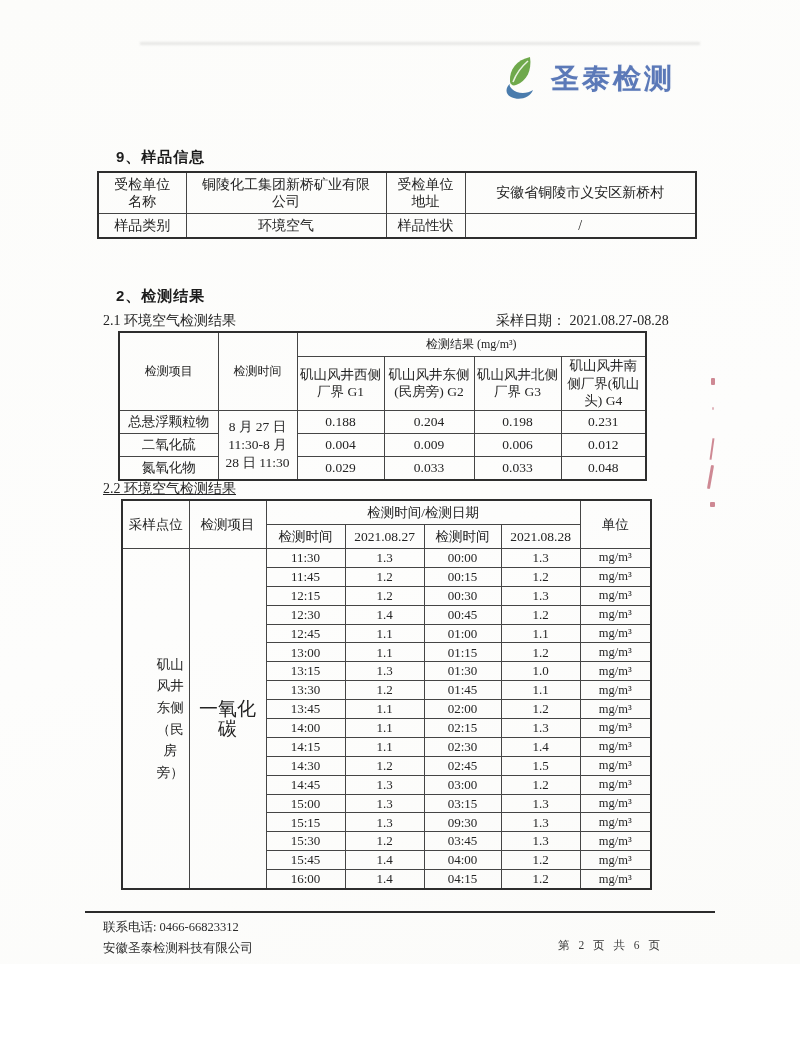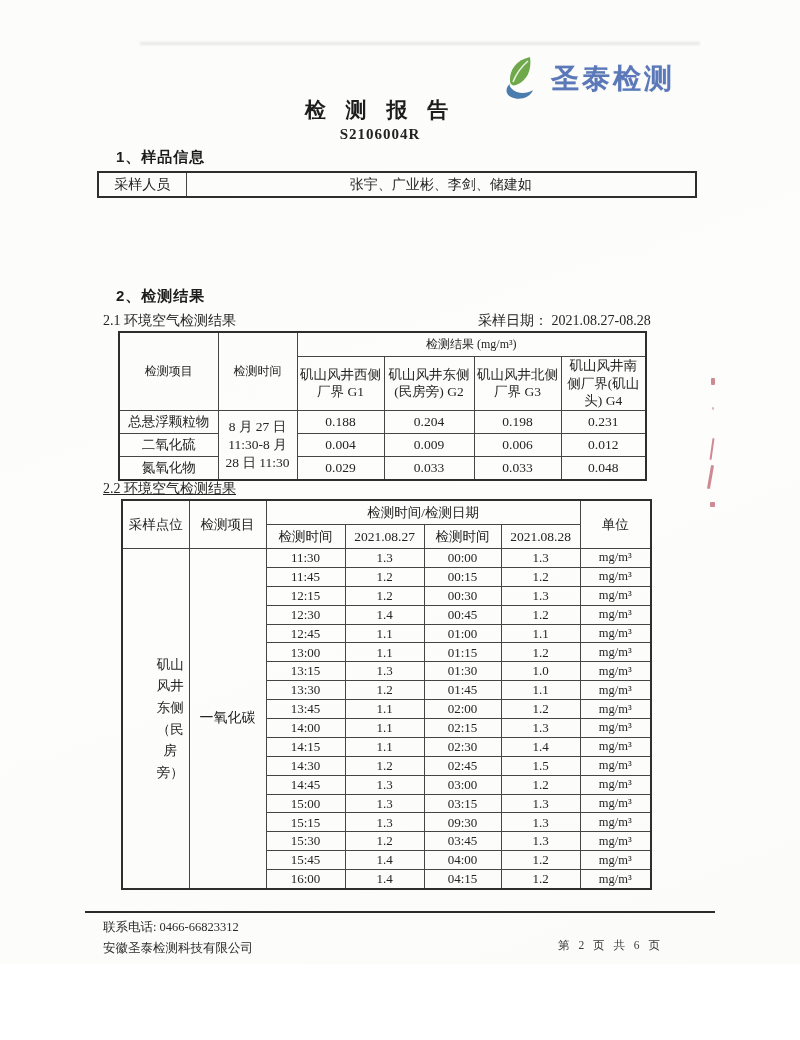--- a/index.html
+++ b/index.html
@@ -31,21 +31,21 @@
   .report-no{position:absolute;left:0;top:126px;width:760px;text-align:center;
     font-weight:bold;font-size:15px;letter-spacing:1px;color:#222;}
 
   .h-sec{position:absolute;font-family:"Liberation Sans",sans-serif;
     font-weight:bold;font-size:15px;color:#1c1c1c;letter-spacing:1px;}
   .h1{left:116px;top:148px;}
   .h2{left:116px;top:287px;}
   .h-sub{position:absolute;font-size:14px;color:#242424;}
   .h21{left:103px;top:312px;text-align:right;}
   .h22{left:103px;top:480px;text-decoration:underline;}
-  .sample-date{position:absolute;left:478px;top:312px;font-size:14px;color:#242424;}
+  .sample-date{position:absolute;left:496px;top:312px;font-size:14px;color:#242424;}
 
   table{border-collapse:collapse;table-layout:fixed;position:absolute;}
   td{border:1px solid #454545;text-align:center;vertical-align:middle;
      padding:0 2px;overflow:hidden;color:#242424;}
   .outer{border:2px solid #2e2e2e;}
   .ml{white-space:pre-line;}
   .lbl{font-size:14px;}
   .val{font-size:14px;}
 
   
@@ -58,21 +58,21 @@
   #t21 .hr1 td{height:23px;font-size:12px;}
   #t21 .hr2 td{height:50px;font-size:13.5px;line-height:1.3;}
   #t21 tbody td{height:22px;font-size:13.5px;}
 
   
   #t3{left:121px;top:499px;width:529px;}
   #t3 .hr1 td{height:23px;font-size:13.5px;}
   #t3 .hr2 td{height:23px;font-size:13.5px;}
   #t3 tbody td{height:17.9px;font-size:13px;line-height:1.05;}
   #t3 td.pointcell{font-size:13.5px;line-height:1.6;padding-left:31px;}
-  #t3 td.itemcell{font-size:14px;}
+  #t3 td.itemcell{font-size:19px;}
   #t3 td.unitcell{font-size:12.5px;}
 
   
   .foot-rule{position:absolute;left:85px;top:911px;width:630px;height:2px;background:#2b2b2b;}
   .foot-phone{position:absolute;left:103px;top:919px;font-size:12.5px;color:#2a2a2a;}
   .foot-company{position:absolute;left:103px;top:940px;font-size:12.5px;color:#2a2a2a;}
   .foot-page{position:absolute;left:558px;top:938px;font-size:11.5px;
     letter-spacing:3px;color:#3a3a3a;}
 </style>
 </head>
@@ -86,38 +86,45 @@
     <span>
       <svg width="46" height="48" viewBox="0 0 46 48">
         <path d="M14 30 C8 34 8 41 14 44 C22 48 33 45 36 37 C30 41 20 41 15 36 C12 33 12 31 14 30 Z" fill="#4a7cad"></path>
         <path d="M33 4 C20 7 12 16 13 29 C14 32 16 33 19 32 C30 28 35 17 33 4 Z" fill="#6fa94c"></path>
         <path d="M31 8 C24 14 19 21 16 29" stroke="#e8f2e0" stroke-width="1.6" fill="none"></path>
       </svg>
     </span>
     <span class="logo-text">圣泰检测</span>
   </div>
 
-  <div class="title-wrap">
-    <span class="doc-title">检 测 报 告</span>
-  </div>
-  <div class="report-no">S2106004R</div>
-
-  <div class="h-sec h1">1、样品信息</div>
+
+  <div class="h-sec h1">9、样品信息</div>
 
   <table id="t1" class="outer">
     <colgroup>
         <col style="width:88px">
         <col style="width:200px">
         <col style="width:79px">
         <col style="width:231px">
       </colgroup>
     <tbody>
-        <tr>
-          <td class="lbl ml">采样人员</td>
-          <td class="val ml" colspan="3">张宇、广业彬、李剑、储建如</td>
+        <tr class="tall">
+          <td class="lbl ml">受检单位
+名称</td>
+          <td class="val ml">铜陵化工集团新桥矿业有限
+公司</td>
+          <td class="lbl ml">受检单位
+地址</td>
+          <td class="val ml">安徽省铜陵市义安区新桥村</td>
+        </tr>
+        <tr>
+          <td class="lbl ml">样品类别</td>
+          <td class="val ml">环境空气</td>
+          <td class="lbl ml">样品性状</td>
+          <td class="val ml">/</td>
         </tr>
       </tbody>
   </table>
 
   <div class="h-sec h2">2、检测结果</div>
   <div class="h-sub h21">2.1 环境空气检测结果</div>
   <div class="sample-date">采样日期： 2021.08.27-08.28</div>
 
   <table id="t21" class="outer">
     <colgroup>

